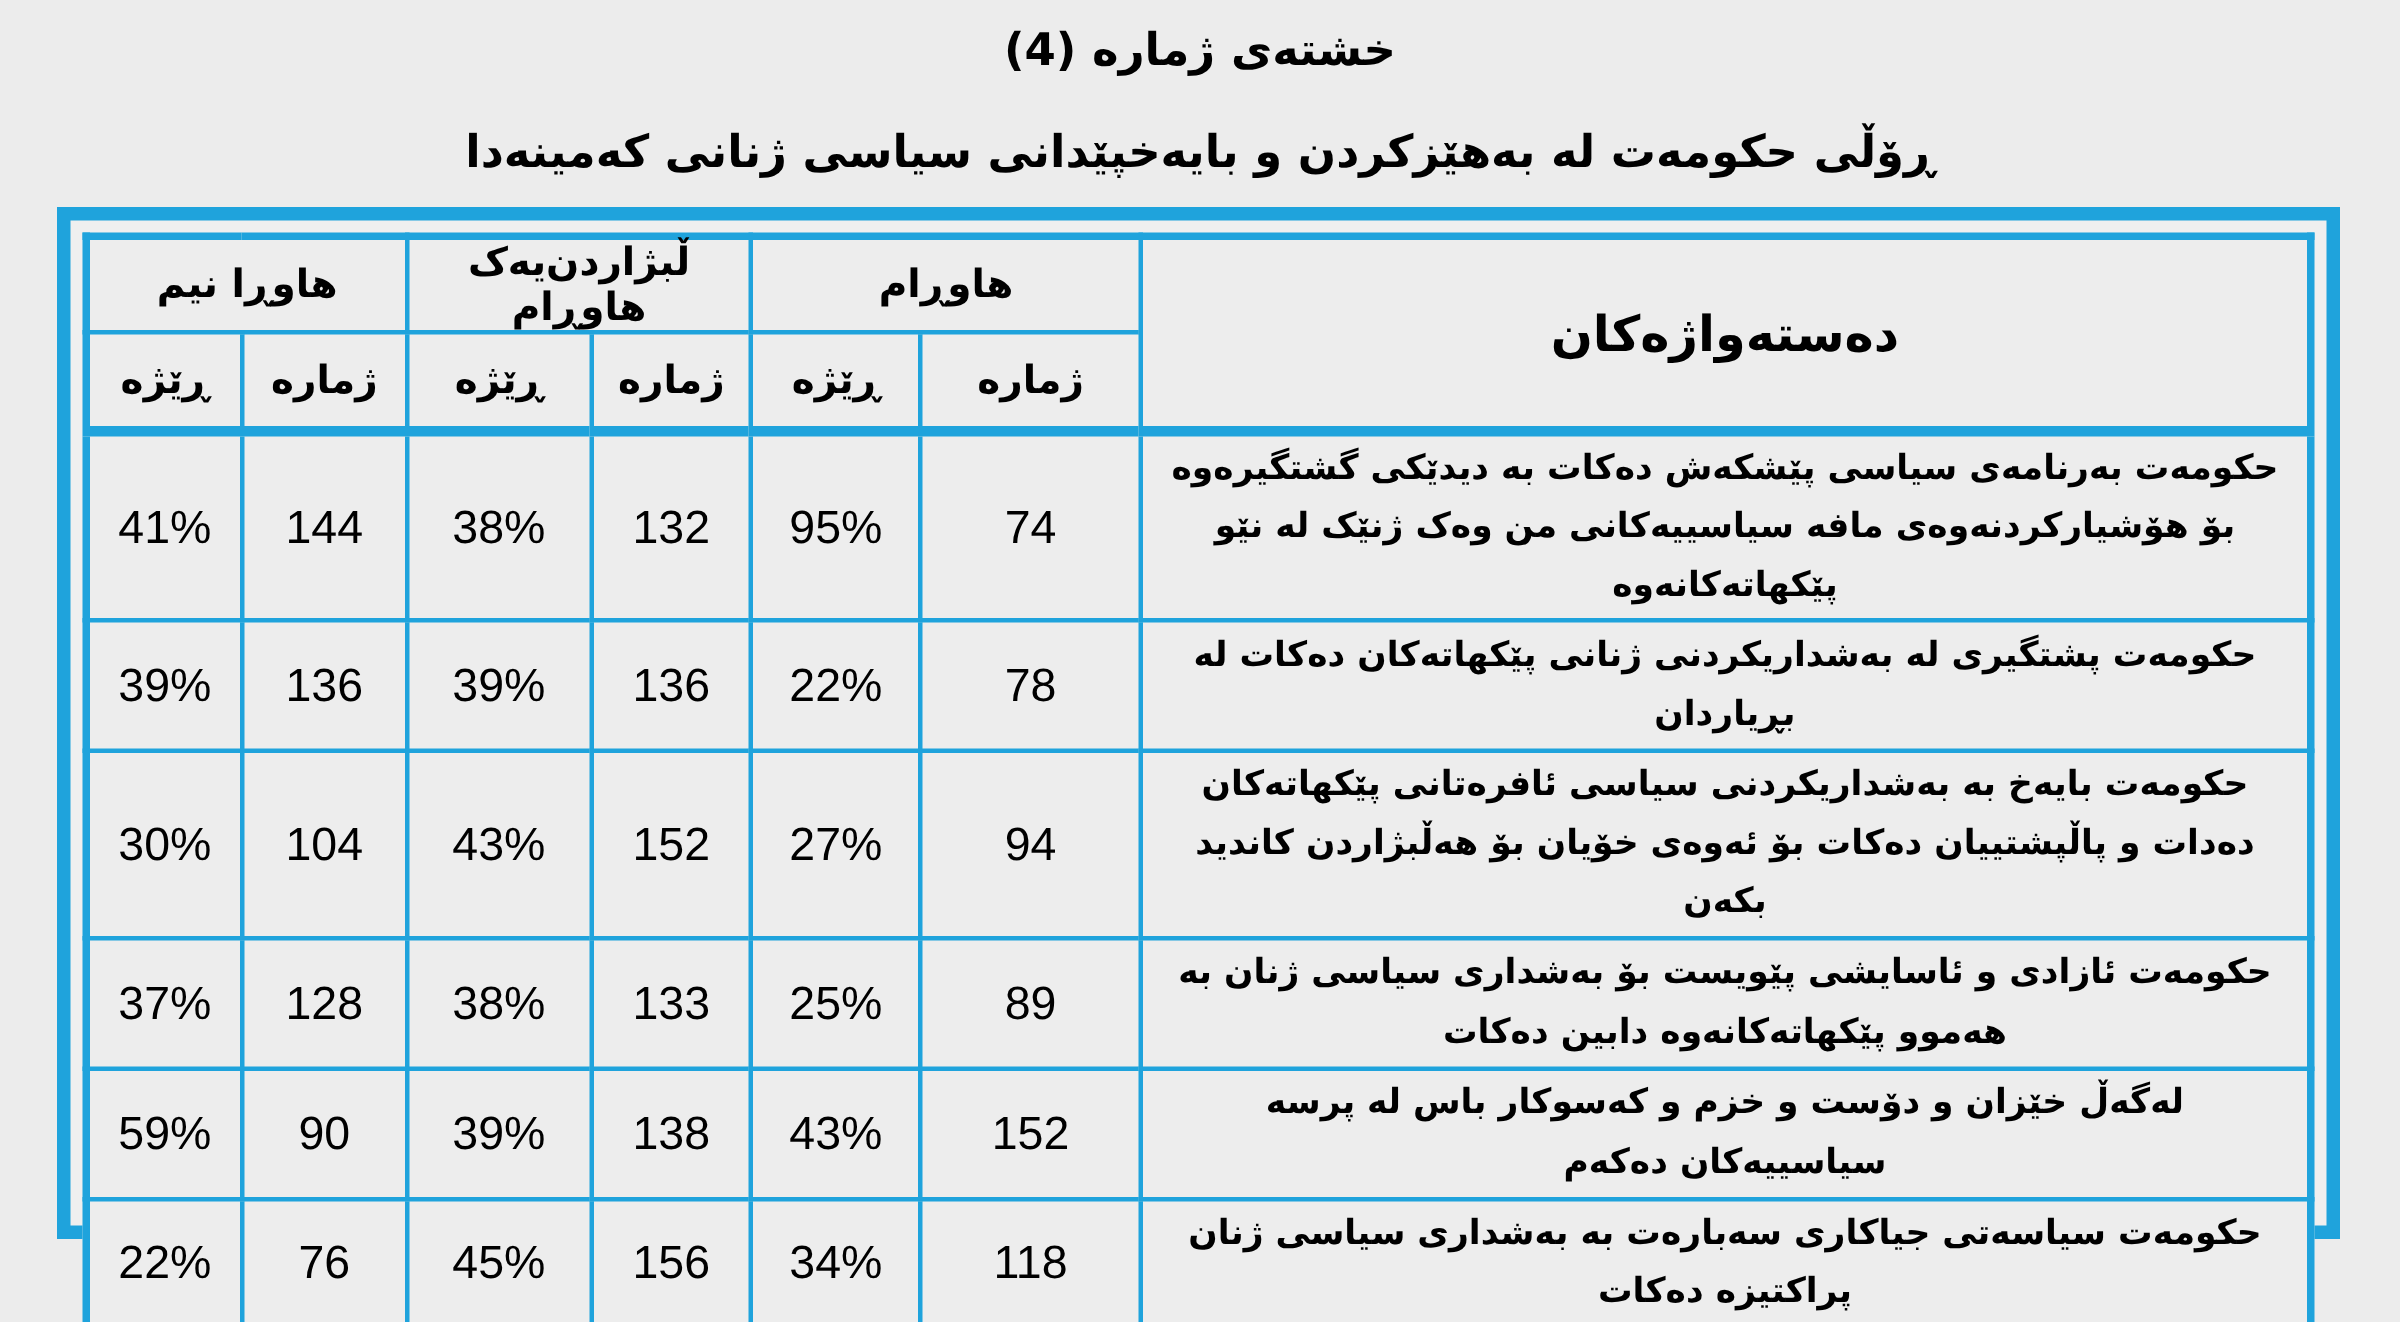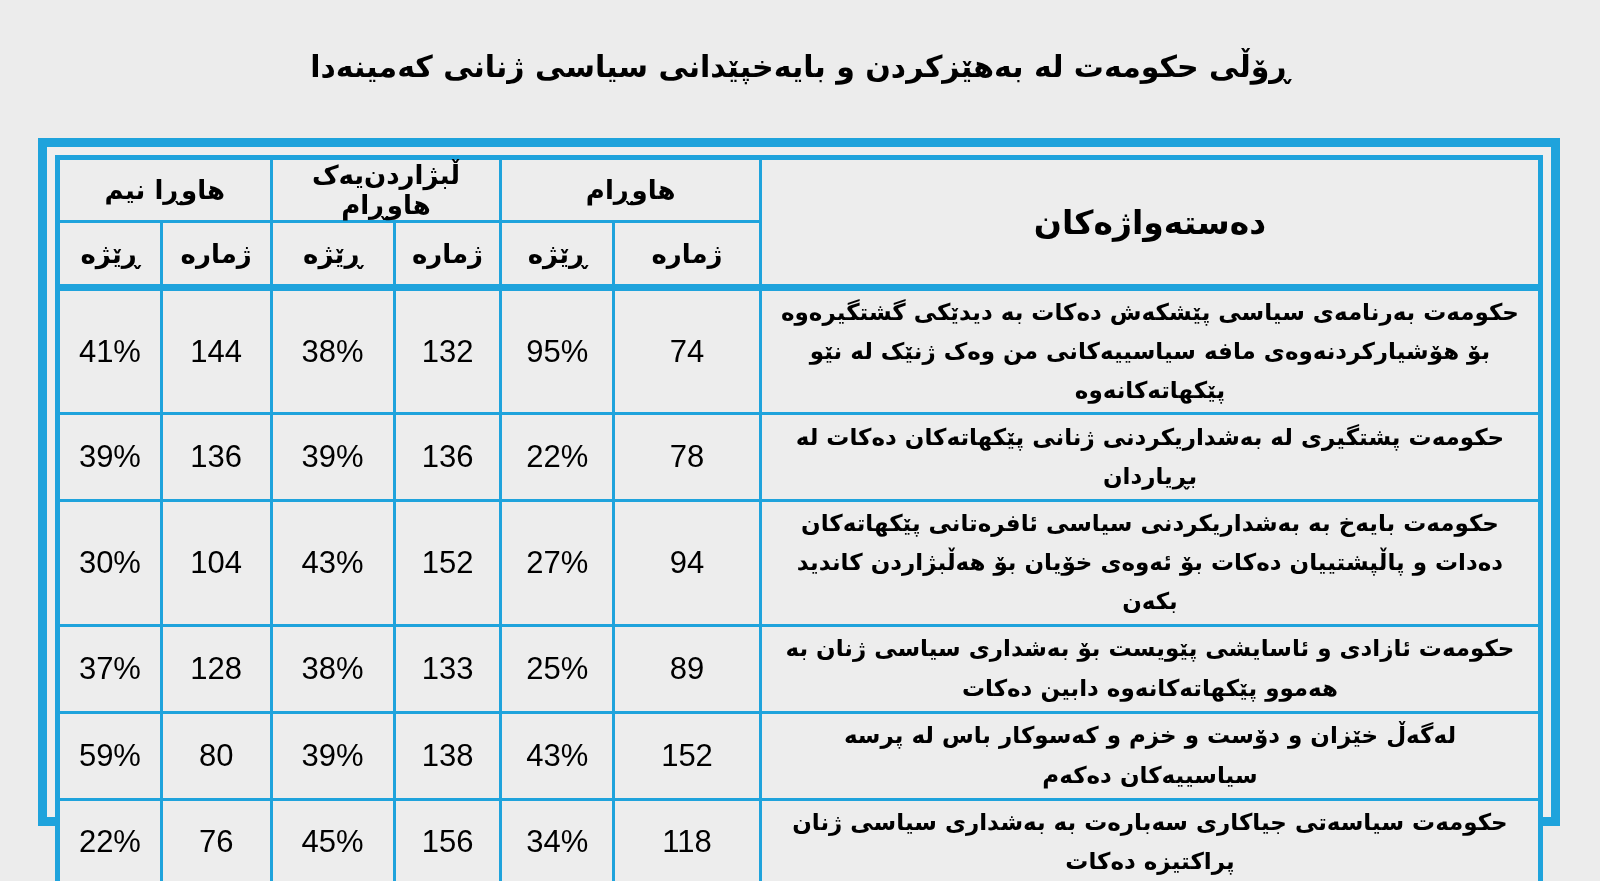--- a/index.html
+++ b/index.html
@@ -76,20 +76,21 @@
   col.c-agree-p { width: 7.6%; }
   col.c-some-n { width: 7.2%; }
   col.c-some-p { width: 8.3%; }
   col.c-dis-n { width: 7.4%; }
   col.c-dis-p { width: 7.0%; }
 </style>
 </head>
 <body>
 
 <div class="titles">
+  <div class="doc-title">خشته‌ی ژماره (4)</div>
   <div class="doc-subtitle">ڕۆڵی حكومه‌ت له‌ به‌هێزكردن  و بایه‌خپێدانی سیاسی ژنانی كه‌مینه‌دا</div>
 </div>
 
 <div class="table-outer">
   <table class="survey">
     <colgroup>
       <col class="c-stmt">
         <col class="c-agree-n">
         <col class="c-agree-p">
       <col class="c-some-n">
@@ -149,21 +150,21 @@
         <td class="num-cell">38%</td>
         <td class="num-cell">128</td>
         <td class="num-cell">37%</td>
       </tr>
       <tr>
         <td class="stmt-cell">له‌گه‌ڵ خێزان و دۆست و خزم و كه‌سوكار باس له‌ پرسه‌ سیاسییه‌كان ده‌كه‌م</td>
         <td class="num-cell">152</td>
         <td class="num-cell">43%</td>
         <td class="num-cell">138</td>
         <td class="num-cell">39%</td>
-        <td class="num-cell">80</td>
+        <td class="num-cell">90</td>
         <td class="num-cell">59%</td>
       </tr>
       <tr>
         <td class="stmt-cell">حكومه‌ت سیاسه‌تی جیاكاری سه‌باره‌ت به‌ به‌شداری سیاسی ژنان پراكتیزه‌ ده‌كات</td>
         <td class="num-cell">118</td>
         <td class="num-cell">34%</td>
         <td class="num-cell">156</td>
         <td class="num-cell">45%</td>
         <td class="num-cell">76</td>
         <td class="num-cell">22%</td>

